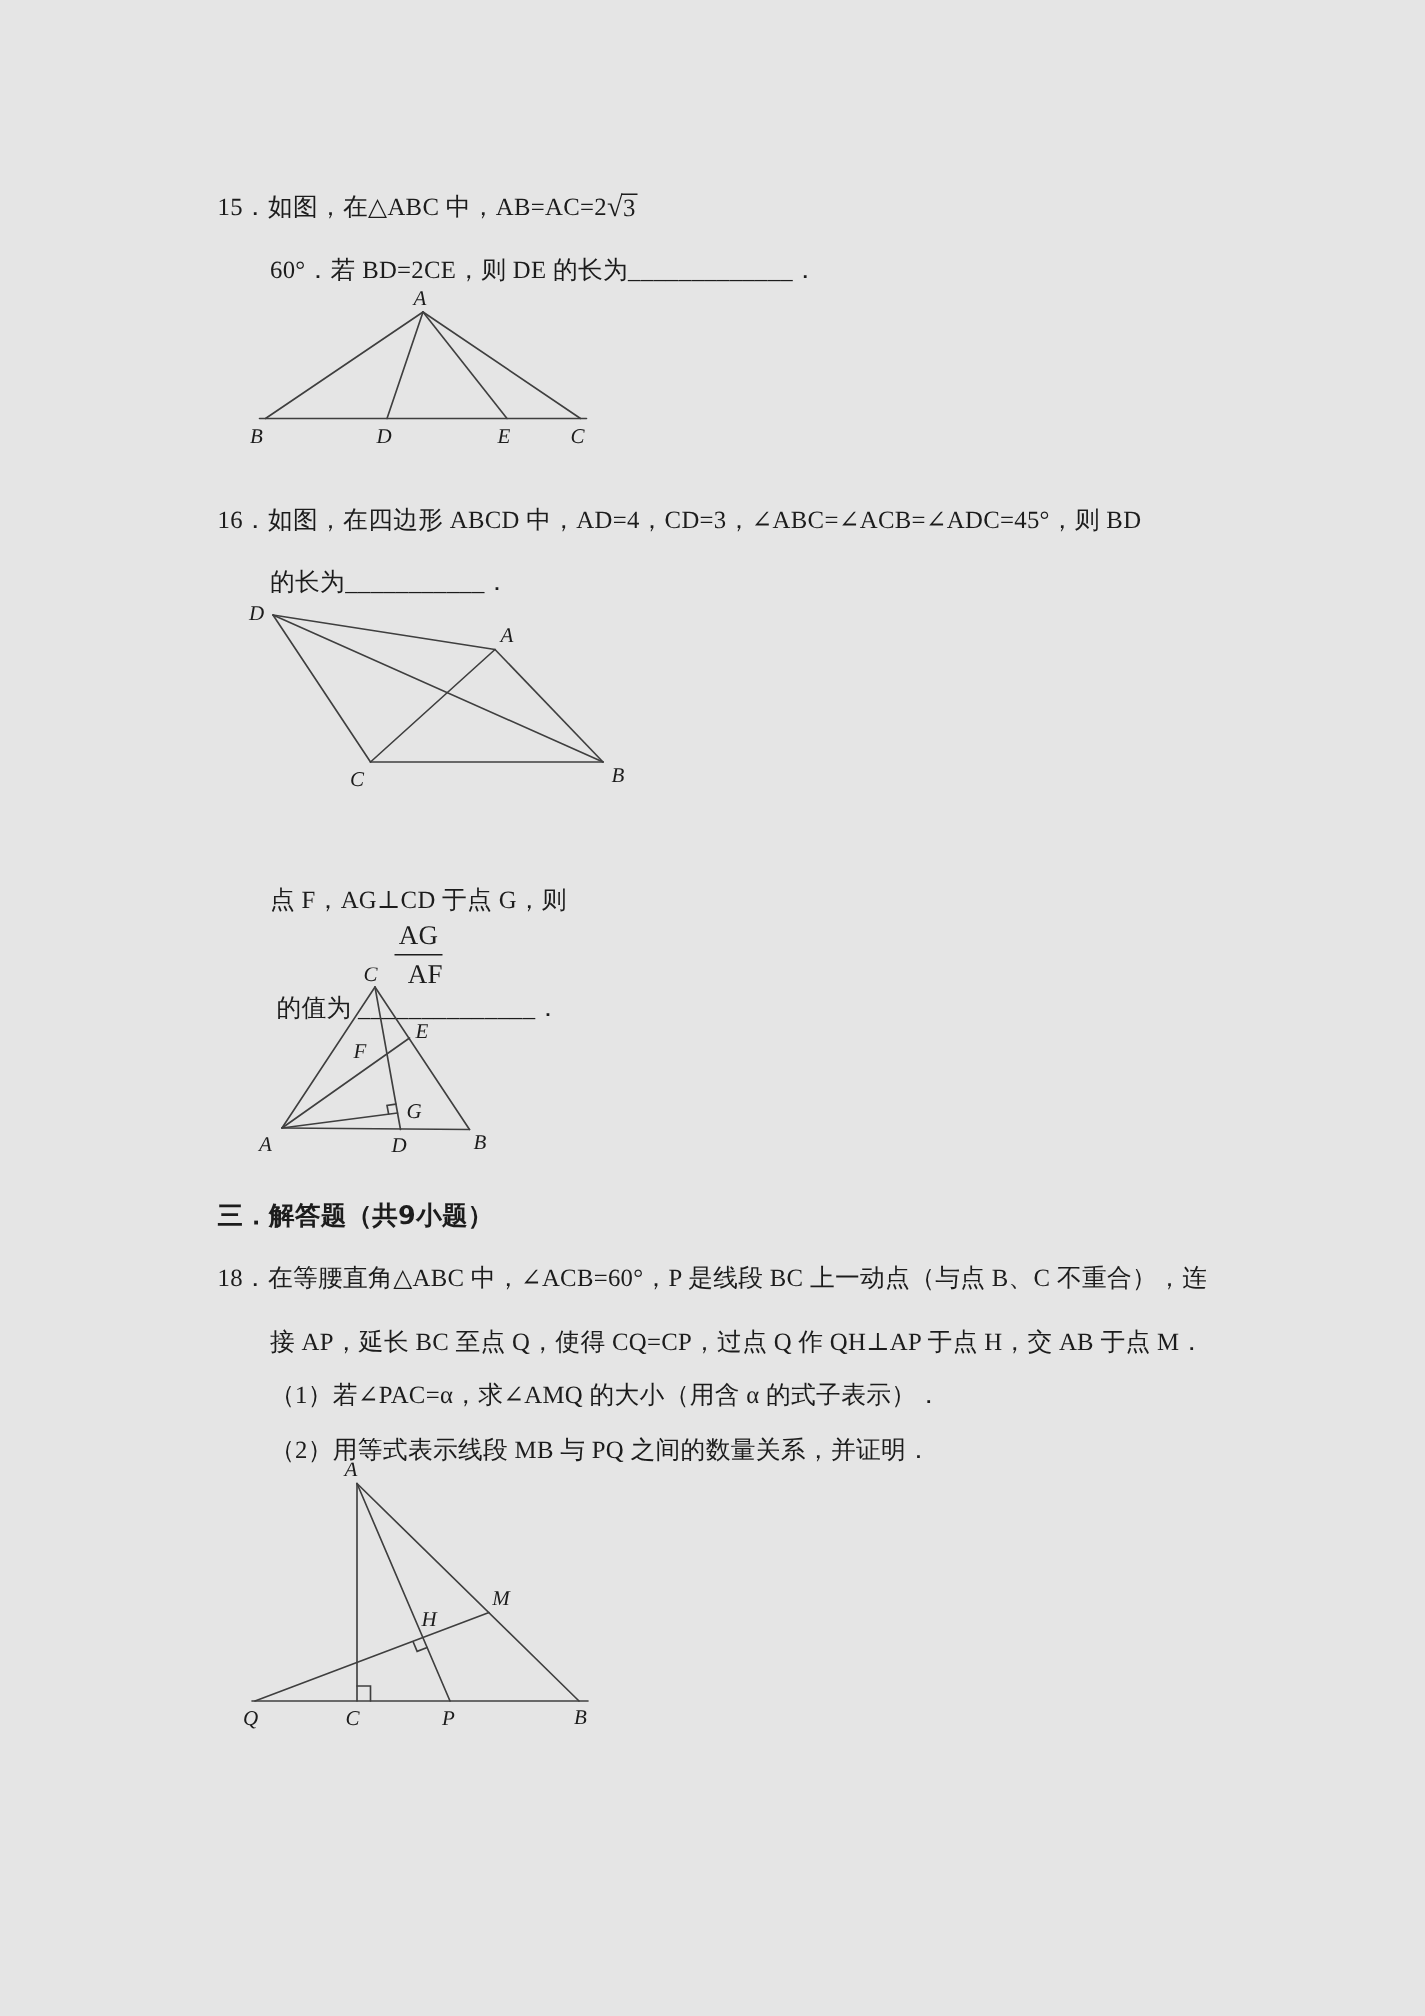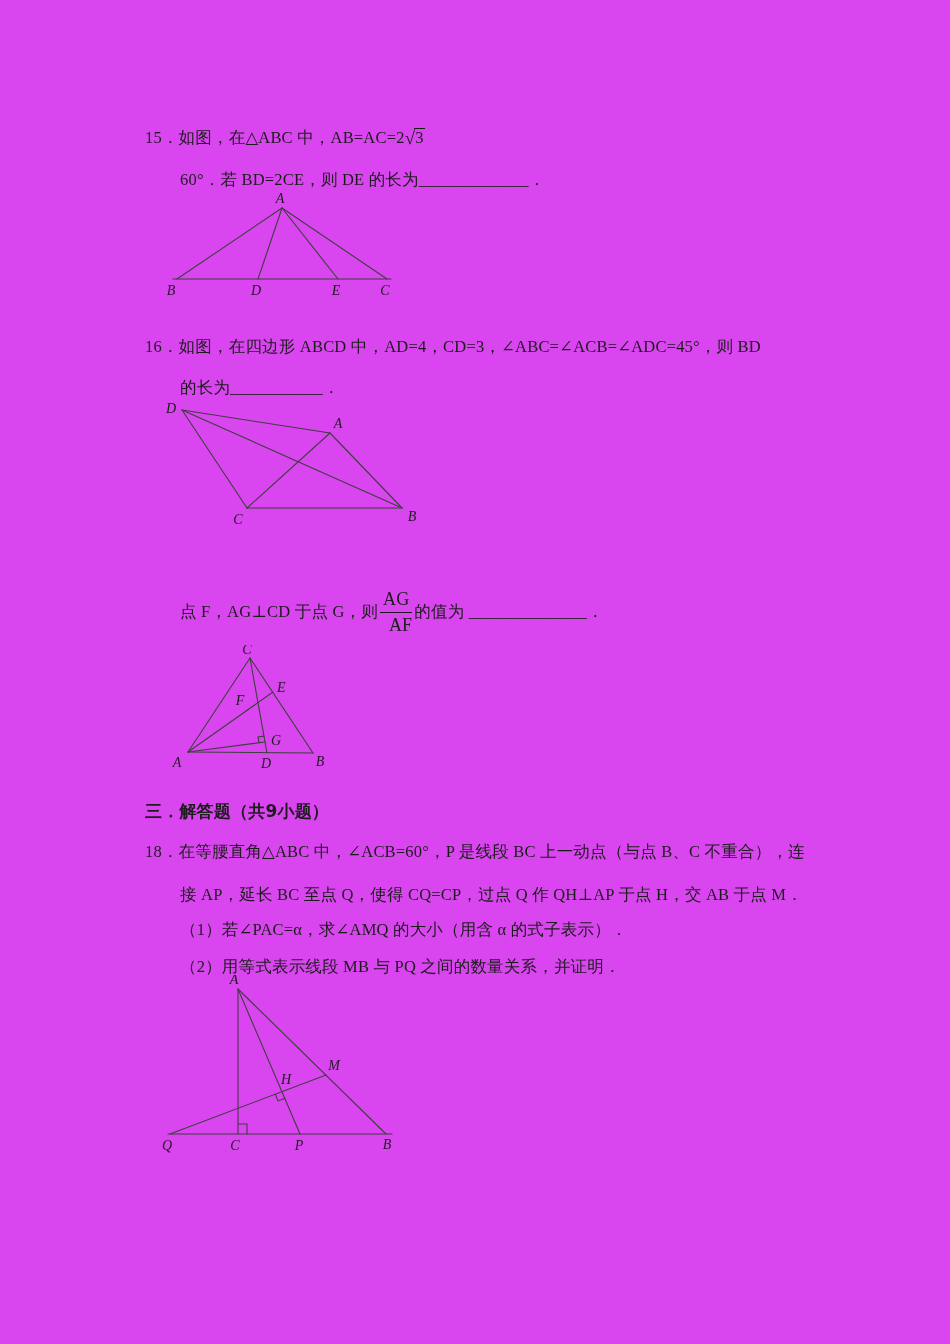--- a/index.html
+++ b/index.html
@@ -1,17 +1,17 @@
 <!DOCTYPE html>
 <html><head>
 <meta charset="utf-8">
 <style>
   html,body{margin:0;padding:0;background:#ffffff;}
   .page{
-    position:relative;width:950px;height:1344px;background:#d946ef;
+    position:relative;width:950px;height:1344px;background:#e5e5e5;
     font-family:"Liberation Serif","DejaVu Serif",serif;color:#1c1c1c;
     overflow:hidden;
   }
   .tl{position:absolute;white-space:nowrap;font-size:16.5px;line-height:24px;letter-spacing:.2px;}
   .heading{font-weight:bold;font-family:"DejaVu Sans","Liberation Sans",sans-serif;font-size:17px;}
   .mixline{display:flex;align-items:center;}
   
   .sqrt{display:inline-flex;align-items:flex-start;}
   .sqrt .sign{font-size:1.15em;line-height:1;transform:translateY(1px);margin-right:-1px;}
   .sqrt .radicand{border-top:1.4px solid #1c1c1c;line-height:1.1;padding:0 1px;}
@@ -62,21 +62,21 @@
       <line x1="167" y1="36" x2="84" y2="111"></line>
       <line x1="167" y1="36" x2="239" y2="111"></line>
       <line x1="84" y1="111" x2="239" y2="111"></line>
     </g>
     <text x="8" y="16" text-anchor="middle">D</text>
     <text x="175" y="31" text-anchor="middle">A</text>
     <text x="75" y="127" text-anchor="middle">C</text>
     <text x="249" y="124" text-anchor="middle">B</text>
   </svg>
 
-  <div class="tl mixline" style="left:180px;top:588px;">
+  <div class="tl mixline" style="left:180px;top:588px;flex-direction:column;">
     <span>点 F，AG⊥CD 于点 G，则</span>
     <span class="frac">
       <span class="num">AG</span>
       <span class="den">AF</span>
     </span>
     <span>的值为 ______________．</span>
   </div>
 
   <svg class="fig" style="left:170px;top:645px;" width="180" height="135" viewBox="0 0 180 135">
     <g>

